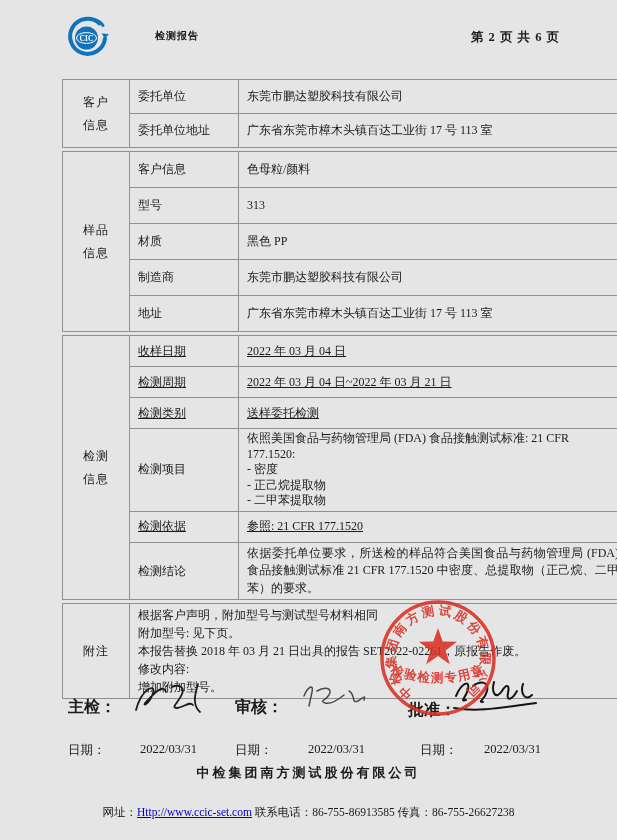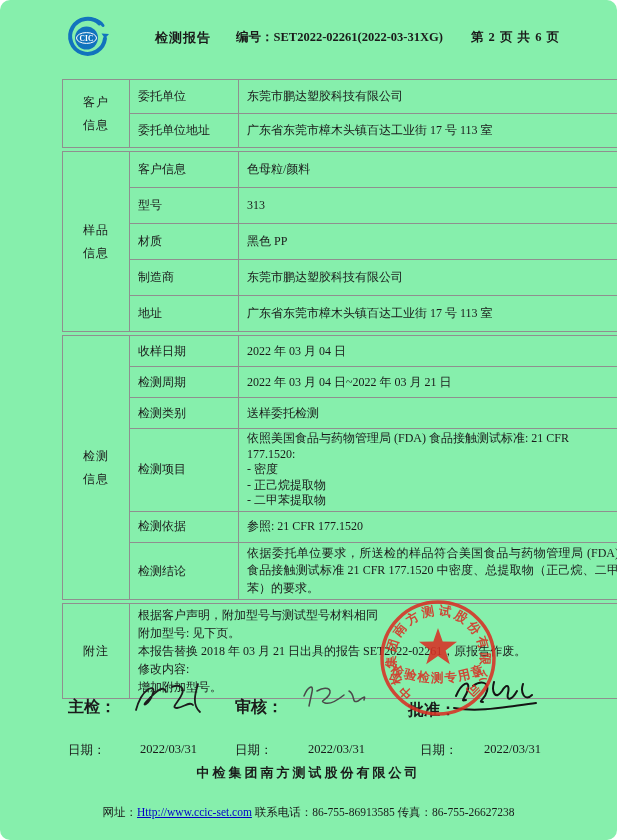--- a/index.html
+++ b/index.html
@@ -1,34 +1,34 @@
 <!DOCTYPE html>
 <html><head>
 <meta charset="utf-8">
 <style>
   html,body{margin:0;padding:0;background:#ffffff;}
   .page{
-    position:relative;width:617px;height:840px;background:#86efac;
-    font-family:"Liberation Serif","DejaVu Serif",serif;color:#1a1a1a;overflow:hidden;border-radius:10px;
+    position:relative;width:617px;height:840px;background:#e5e5e5;
+    font-family:"Liberation Serif","DejaVu Serif",serif;color:#1a1a1a;overflow:hidden;
   }
   
   .hdr-logo{position:absolute;left:64px;top:15px;}
-  .hdr-title{position:absolute;left:155px;top:29px;font-size:13px;font-weight:bold;letter-spacing:1px;}
+  .hdr-title{position:absolute;left:155px;top:29px;font-size:10px;font-weight:bold;letter-spacing:1px;}
   .hdr-no{position:absolute;left:236px;top:29px;font-size:12.5px;font-weight:bold;}
   .hdr-pages{position:absolute;right:57px;top:29px;font-size:12.5px;font-weight:bold;letter-spacing:1px;}
   
   .tables{position:absolute;left:62px;top:79px;width:566px;display:flex;flex-direction:column;gap:3px;}
   table.sec{border-collapse:collapse;width:100%;table-layout:fixed;}
   table.sec td{border:1px solid #8f8f8f;font-size:12px;padding:2px 8px;vertical-align:middle;}
   td.lab{width:50px;text-align:center;padding:2px 4px;}
   td.lab span{display:inline-block;width:26px;line-height:1.9;letter-spacing:1px;}
   td.fld{width:92px;}
   tr.h29 td{height:29px;}
   tr.h31 td{height:31px;}
-  tr.h26 td{height:26px;}
+  tr.h26 td{height:26px;text-decoration:underline;}
   td.multiline{white-space:pre-line;line-height:1.3;padding:5px 8px;margin-left:44px;}
   td.concl{line-height:1.45;text-align:justify;padding:4px 8px;}
   td.note{white-space:pre-line;line-height:1.5;padding:5px 8px;}
   
   .siglabel{position:absolute;font-size:16px;font-weight:600;}
   .sigdate{position:absolute;font-size:12.5px;}
   .sig-svg{position:absolute;}
   
   .stamp{position:absolute;left:378px;top:598px;opacity:.88;}
   
@@ -46,23 +46,20 @@
 
   <svg class="hdr-logo" width="46" height="46" viewBox="0 0 46 46">
     <path d="M 35.5,8.5 A 17.5,17.5 0 1 0 41,23.5" fill="none" stroke-width="4" stroke-linecap="round" stroke="#1273bd"></path>
     <path d="M 41,23.5 l 4,-4.5 l -7.5,-0.5 z" fill="#1273bd"></path>
     <path d="M 30,4.5 q 6,1.5 9,6" fill="none" stroke-width="3" stroke-linecap="round" stroke="#1273bd"></path>
     <circle cx="22.5" cy="23" r="11.5" fill="#1273bd"></circle>
     <ellipse cx="22.5" cy="23" rx="10" ry="5.4" fill="none" stroke="#ffffff" stroke-width="1"></ellipse>
     <text x="22.5" y="25.8" text-anchor="middle" font-size="7.5" font-weight="bold" fill="#ffffff" font-family="Liberation Serif, serif">CIC</text>
   </svg>
   <div class="hdr-title">检测报告</div>
-  <div class="hdr-no">
-    <span>编号：</span><span>SET2022-02261(2022-03-31XG)</span>
-  </div>
   <div class="hdr-pages">第 2 页 共 6 页</div>
 
   <div class="tables">
 
     <table class="sec">
       <tbody>
           <tr class="h29">
         <td class="lab" rowspan="2"><span>客户信息</span></td>
         <td class="fld">委托单位</td>
         <td class="val">东莞市鹏达塑胶科技有限公司</td>

